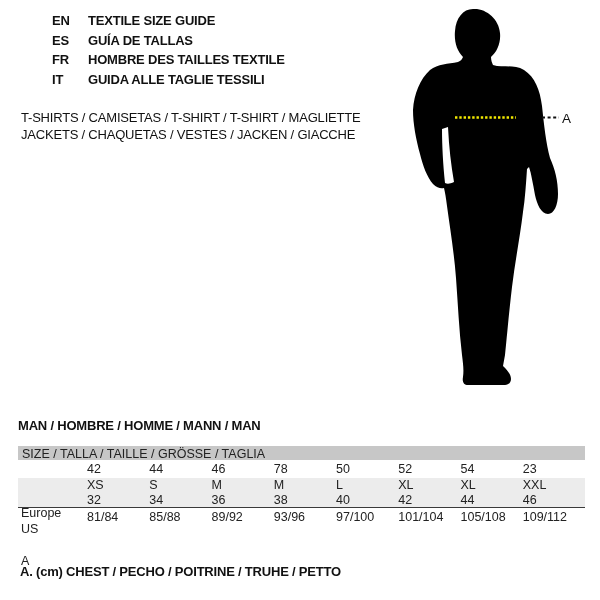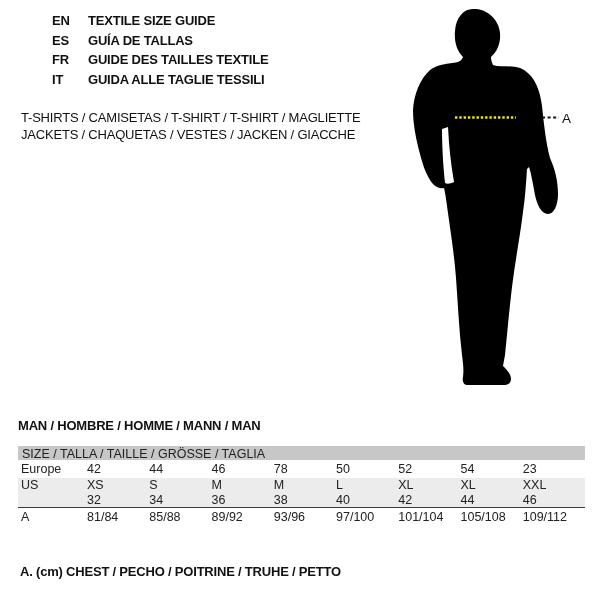--- a/index.html
+++ b/index.html
@@ -25,21 +25,21 @@
   .a-label { font-family:"Liberation Sans",sans-serif; font-size:13.5px; fill:#111; }
 
   
   .section-title { position:absolute; left:18px; top:418px; font-size:13px; font-weight:700; letter-spacing:-0.2px;text-align:center; }
 
   
   .size-table { position:absolute; left:18px; top:446px; width:567px; font-size:12.5px; color:#222; }
   .table-header { background:var(--table_header_bg,#c7c7c7); height:14px; line-height:17px; padding-left:4px; }
   .trow { display:grid; grid-template-columns:69px repeat(8,1fr); }
   .trow .cell { text-align:left; }
-  .trow .rlabel { text-align:left; padding-left:3px; }
+  .trow .rlabel { text-align:left; padding-left:3px;margin-top:44px; }
   .row-europe { height:18px; line-height:18px; }
   .band { background:var(--table_alt_bg,#ececec); }
   .row-us { height:15px; line-height:15px; }
   .row-usnum { height:14px; line-height:14px; }
   .row-a { height:18px; line-height:18px; border-top:1px solid #3a3a3a; }
 
   
   .footnote { position:absolute; left:20px; top:547px; font-size:13px; font-weight:700; letter-spacing:-0.2px;margin-top:17px; }
 </style>
 </head>
@@ -51,21 +51,21 @@
     <div class="lang-row">
       <span class="lang-code">EN</span>
       <span>TEXTILE SIZE GUIDE</span>
     </div>
     <div class="lang-row">
       <span class="lang-code">ES</span>
       <span>GUÍA DE TALLAS</span>
     </div>
     <div class="lang-row">
       <span class="lang-code">FR</span>
-      <span>GUIDE DES TAILLES TEXTILE</span>
+      <span>HOMBRE DES TAILLES TEXTILE</span>
     </div>
     <div class="lang-row">
       <span class="lang-code">IT</span>
       <span>GUIDA ALLE TAGLIE TESSILI</span>
     </div>
   </div>
 
   <div class="garment-block">
     <div>T-SHIRTS / CAMISETAS / T-SHIRT / T-SHIRT / MAGLIETTE</div>
     <div>JACKETS / CHAQUETAS / VESTES / JACKEN / GIACCHE</div>

